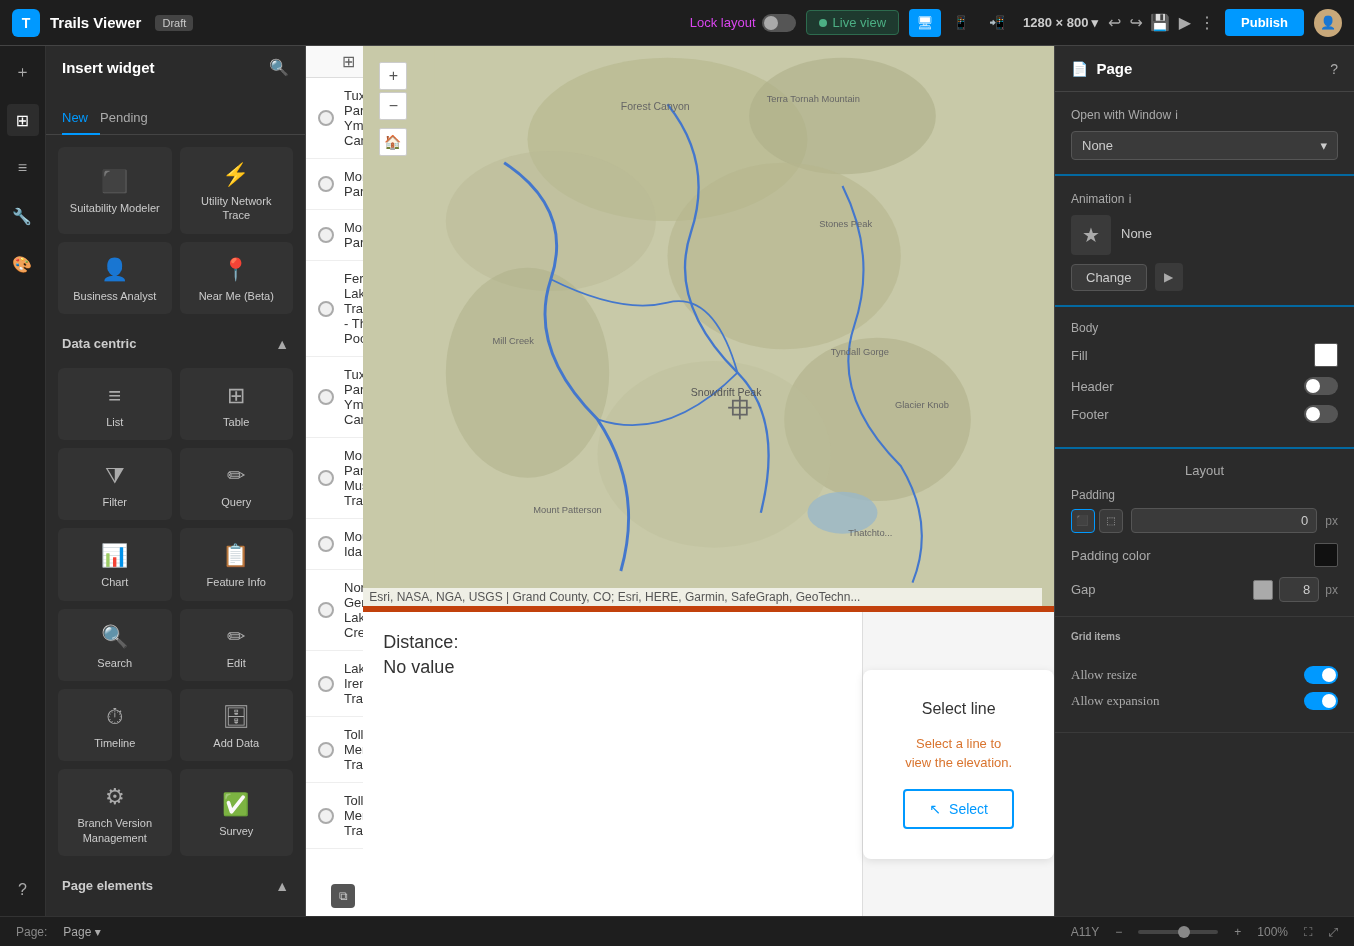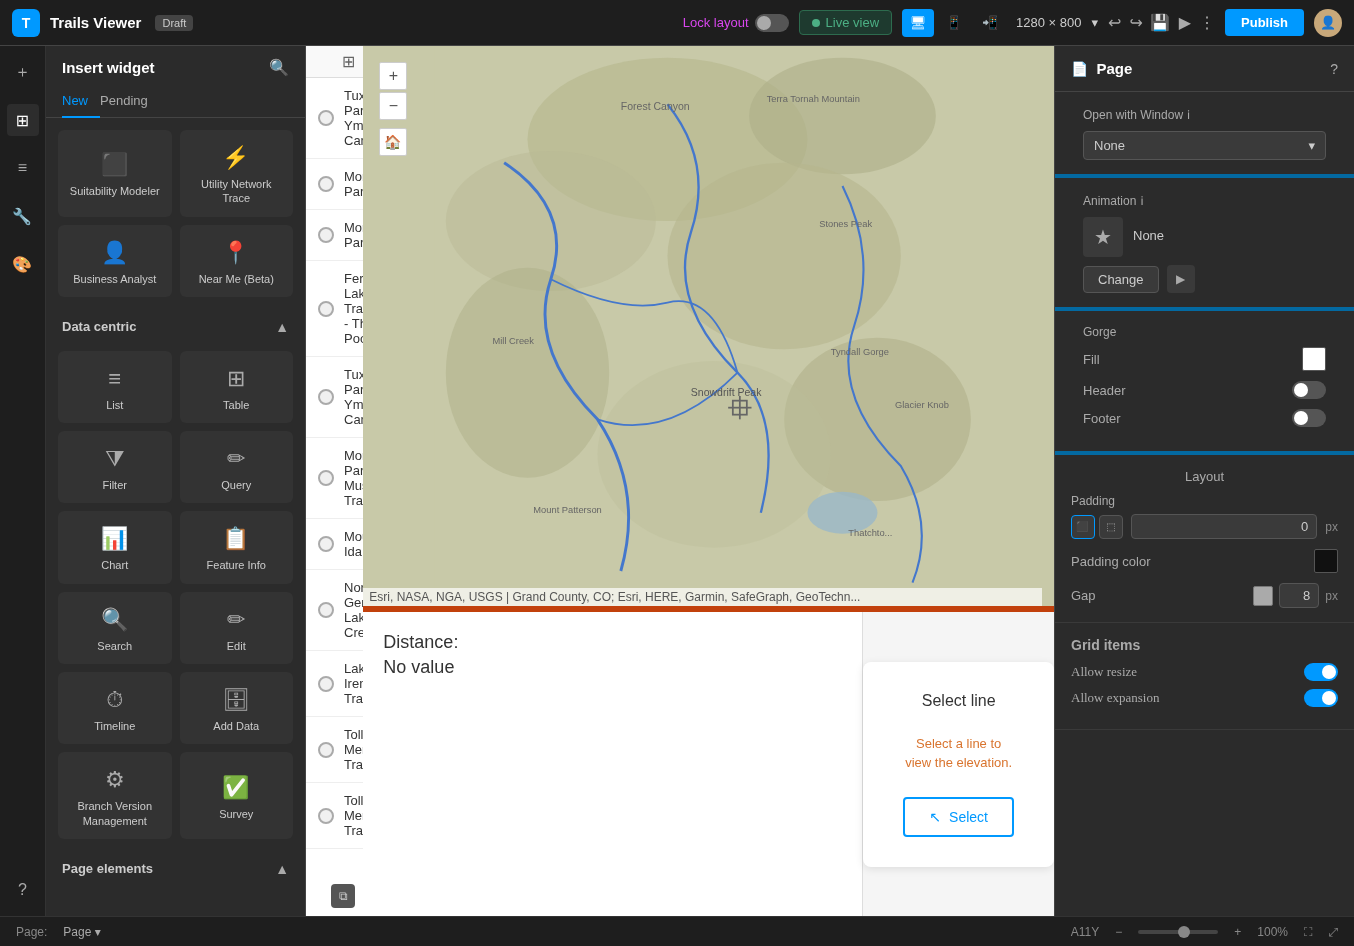--- a/index.html
+++ b/index.html
@@ -12,42 +12,42 @@
     .topbar-draft { background: #444; color: #ccc; border-radius: 4px; padding: 2px 7px; font-size: 11px; margin-left: 4px; }
     .topbar-spacer { flex: 1; }
     .topbar-lock { display: flex; align-items: center; gap: 6px; color: #d946ef; font-size: 13px; }
     .toggle { width: 34px; height: 18px; background: #555; border-radius: 9px; position: relative; cursor: pointer; }
     .toggle-knob { width: 14px; height: 14px; background: #aaa; border-radius: 50%; position: absolute; top: 2px; left: 2px; }
     .topbar-live { background: #1e3a2f; border: 1px solid #2d6b4e; color: #4caf84; border-radius: 4px; padding: 4px 12px; display: flex; align-items: center; gap: 6px; cursor: pointer; }
     .topbar-live-dot { width: 8px; height: 8px; background: #4caf84; border-radius: 50%; }
     .topbar-viewbtns { display: flex; gap: 4px; }
     .topbar-viewbtn { width: 32px; height: 28px; background: #0099ff; border-radius: 4px; display: flex; align-items: center; justify-content: center; cursor: pointer; color: white; }
     .topbar-viewbtn.inactive { background: transparent; color: #aaa; }
-    .topbar-res { color: #ccc; font-size: 13px; display: flex; align-items: center; gap: 10px; cursor: pointer; }
+    .topbar-res { color: #ccc; font-size: 13px; display: flex; align-items: center; gap: 3px; cursor: pointer; font-weight: bold; }
     .topbar-icons { display: flex; gap: 8px; align-items: center; color: #aaa; }
     .topbar-icons span { cursor: pointer; font-size: 16px; }
     .topbar-publish { background: #0099ff; color: white; border: none; border-radius: 4px; padding: 6px 16px; font-size: 13px; font-weight: 600; cursor: pointer; }
     .topbar-avatar { width: 28px; height: 28px; border-radius: 50%; background: #c8a87a; overflow: hidden; display: flex; align-items: center; justify-content: center; }
 
     
     .main { display: flex; height: calc(946px - 46px - 30px); }
 
     
     .icon-bar { width: 46px; background: #1e1e1e; display: flex; flex-direction: column; align-items: center; padding: 10px 0; gap: 16px; border-right: 1px solid #333; }
     .icon-bar-item { width: 32px; height: 32px; display: flex; align-items: center; justify-content: center; color: #aaa; cursor: pointer; border-radius: 4px; font-size: 16px; }
     .icon-bar-item:hover, .icon-bar-item.active { background: #2d2d2d; color: #fff; }
     .icon-bar-bottom { margin-top: auto; }
 
     
     .widget-panel { width: 260px; background: #2b2b2b; border-right: 1px solid #444; display: flex; flex-direction: column; overflow-y: auto; }
     .widget-panel-header { display: flex; align-items: center; justify-content: space-between; padding: 12px 16px 8px; }
     .widget-panel-title { color: #fff; font-size: 15px; font-weight: 600; }
     .widget-panel-search { color: #aaa; cursor: pointer; font-size: 16px; }
     .widget-tabs { display: flex; border-bottom: 1px solid #444; padding: 0 16px; }
-    .widget-tab { padding: 8px 12px 8px 0; font-size: 13px; color: #aaa; cursor: pointer; border-bottom: 2px solid transparent; margin-bottom: -1px; }
+    .widget-tab { padding: 8px 12px 8px 0; font-size: 13px; color: #aaa; cursor: pointer; border-bottom: 2px solid transparent; margin-bottom: -1px; margin-top: 17px; }
     .widget-tab.active { color: #0099ff; border-bottom-color: #0099ff; }
     .widget-grid { display: grid; grid-template-columns: 1fr 1fr; gap: 8px; padding: 12px; }
     .widget-item { background: #333; border-radius: 6px; display: flex; flex-direction: column; align-items: center; justify-content: center; padding: 14px 8px 10px; gap: 6px; cursor: pointer; border: 1px solid transparent; }
     .widget-icon { font-size: 22px; color: #aaa; }
     .widget-label { font-size: 11px; color: #ccc; text-align: center; line-height: 1.3; }
     .section-header { display: flex; align-items: center; justify-content: space-between; padding: 10px 16px 4px; }
     .section-title { color: #ccc; font-size: 13px; font-weight: 600; }
     .section-toggle { color: #aaa; font-size: 14px; cursor: pointer; }
 
     
@@ -68,32 +68,32 @@
     .map-area { flex: 1; position: relative; overflow: hidden; background: #c8c9a8; }
     .map-svg { width: 100%; height: 100%; }
     .map-attribution { position: absolute; bottom: 0; left: 0; right: 12px; background: rgba(255,255,255,0.7); font-size: 12px; color: #555; padding: 2px 6px; }
 
     
     .bottom-panel { height: 310px; display: flex; background: #f5f5f5; border-top: 6px solid #c2410c; }
     .distance-section { width: 500px; padding: 20px; display: flex; flex-direction: column; gap: 4px; border-right: 1px solid #ddd; background: #fff; }
     .distance-label { font-size: 18px; color: #333; font-weight: 500; }
     .distance-value { font-size: 18px; color: #333; font-weight: 400; }
     .select-line-panel { flex: 1; display: flex; align-items: center; justify-content: center; }
-    .select-line-card { background: white; border-radius: 8px; padding: 30px 40px; text-align: center; box-shadow: 0 2px 8px rgba(0,0,0,0.1); display: flex; flex-direction: column; gap: 24px; }
+    .select-line-card { background: white; border-radius: 8px; padding: 30px 40px; text-align: center; box-shadow: 0 2px 8px rgba(0,0,0,0.1); display: flex; flex-direction: column; gap: 16px; }
     .select-line-title { font-size: 16px; color: #333; font-weight: 500; }
     .select-line-desc { font-size: 13px; color: #555; line-height: 1.5; }
     .select-line-desc span { color: #d9742e; }
     .select-line-btn { display: flex; align-items: center; justify-content: center; gap: 8px; padding: 10px 24px; border: 2px solid #0099ff; border-radius: 4px; background: white; color: #0099ff; font-size: 14px; cursor: pointer; }
 
     
     .right-panel { width: 300px; background: #2b2b2b; border-left: 1px solid #444; display: flex; flex-direction: column; overflow-y: auto; }
     .right-panel-header { display: flex; align-items: center; justify-content: space-between; padding: 14px 16px; border-bottom: 1px solid #444; }
     .right-panel-title { color: #fff; font-size: 15px; font-weight: 600; }
     .right-panel-help { color: #aaa; font-size: 14px; cursor: pointer; }
-    .right-section { padding: 14px 28px; border-bottom: 4px solid #0369a1; }
+    .right-section { padding: 14px 16px; border-bottom: 2px solid #0369a1; }
     .right-section-label { color: #aaa; font-size: 12px; margin-bottom: 8px; display: flex; align-items: center; gap: 4px; }
     .right-section-label span { font-size: 12px; }
     .right-select { width: 100%; background: #3a3a3a; border: 1px solid #555; color: #ccc; border-radius: 4px; padding: 6px 10px; font-size: 13px; appearance: none; cursor: pointer; display: flex; align-items: center; justify-content: space-between; }
     .animation-row { display: flex; align-items: center; gap: 10px; margin-top: 8px; }
     .anim-star { width: 40px; height: 40px; background: #3a3a3a; border-radius: 4px; display: flex; align-items: center; justify-content: center; color: #aaa; font-size: 20px; }
     .anim-info { flex: 1; }
     .anim-name { color: #ccc; font-size: 13px; margin-bottom: 4px; }
     .anim-controls { display: flex; gap: 8px; align-items: center; margin-top: 8px; }
     .anim-change-btn { background: #3a3a3a; border: 1px solid #555; color: #ccc; border-radius: 4px; padding: 5px 14px; font-size: 13px; cursor: pointer; }
     .anim-play { width: 28px; height: 28px; background: #3a3a3a; border-radius: 4px; display: flex; align-items: center; justify-content: center; color: #aaa; cursor: pointer; font-size: 12px; }
@@ -110,21 +110,21 @@
     .padding-row { display: flex; align-items: center; gap: 8px; margin-bottom: 10px; }
     .padding-icons { display: flex; gap: 4px; }
     .padding-icon { width: 24px; height: 24px; background: #3a3a3a; border-radius: 4px; display: flex; align-items: center; justify-content: center; font-size: 10px; color: #0099ff; cursor: pointer; border: 1px solid #0099ff; }
     .padding-input { flex: 1; background: #3a3a3a; border: 1px solid #555; color: #ccc; border-radius: 4px; padding: 4px 8px; font-size: 13px; text-align: right; width: 50px; }
     .unit-label { color: #888; font-size: 12px; }
     .gap-row { display: flex; align-items: center; justify-content: space-between; }
     .color-swatch-dark { width: 24px; height: 24px; background: #111; border: 1px solid #555; border-radius: 2px; }
     .gap-input-row { display: flex; align-items: center; gap: 6px; }
     .gap-swatch { width: 20px; height: 20px; background: #aaa; border: 1px solid #777; border-radius: 2px; }
     .grid-section { padding: 14px 16px; border-bottom: 1px solid #3a3a3a; }
-    .grid-title { color: #aaa; font-size: 14px; font-weight: 600; margin-bottom: 10px; }
+    .grid-title { color: #aaa; font-size: 10px; font-weight: 600; margin-bottom: 24px; }
     .grid-row { display: flex; align-items: center; justify-content: space-between; margin-bottom: 8px; font-family: Liberation Serif, serif; }
 
     
     .status-bar { height: 30px; background: #1e1e1e; display: flex; align-items: center; padding: 0 16px; gap: 16px; border-top: 1px solid #333; color: #888; font-size: 12px; }
     .status-spacer { flex: 1; }
     .zoom-slider { width: 80px; height: 4px; background: #444; border-radius: 2px; position: relative; }
     .zoom-knob { width: 12px; height: 12px; background: #888; border-radius: 50%; position: absolute; top: -4px; left: 40px; }
     .copy-icon { position: absolute; bottom: 8px; right: 8px; width: 24px; height: 24px; background: #555; border-radius: 4px; display: flex; align-items: center; justify-content: center; color: #ccc; font-size: 12px; cursor: pointer; }
   </style>
 </head>
@@ -424,21 +424,21 @@
         </div>
       </div>
       <div class="anim-controls">
         <button class="anim-change-btn">Change</button>
         <div class="anim-play">▶</div>
       </div>
     </div>
 
     <div class="right-section body-section">
       <div class="right-section-label">
-        <span>Gorge</span>
+        <span>Body</span>
       </div>
       <div class="row">
         <span class="body-label">Fill</span>
         <div class="color-swatch" style="background:white;"></div>
       </div>
       <div class="row">
         <span class="body-label">Header</span>
         <div class="toggle-sm">
             <div class="toggle-sm-knob"></div>
           </div>

